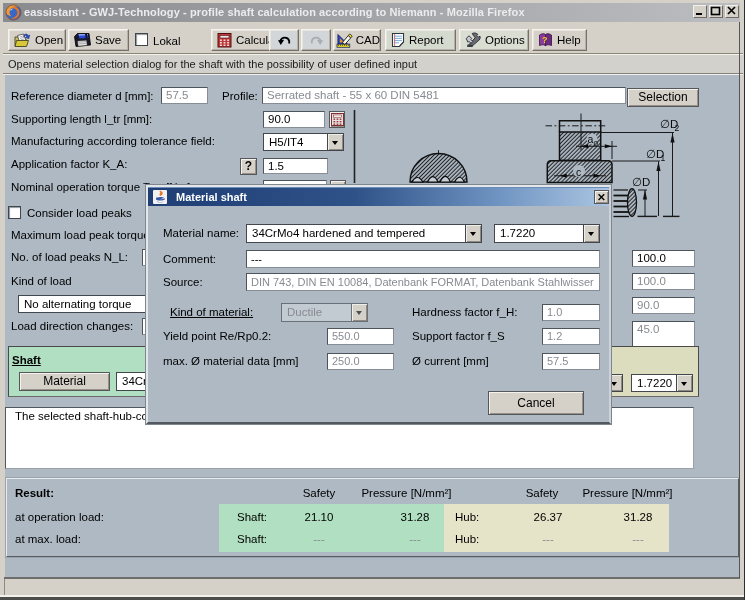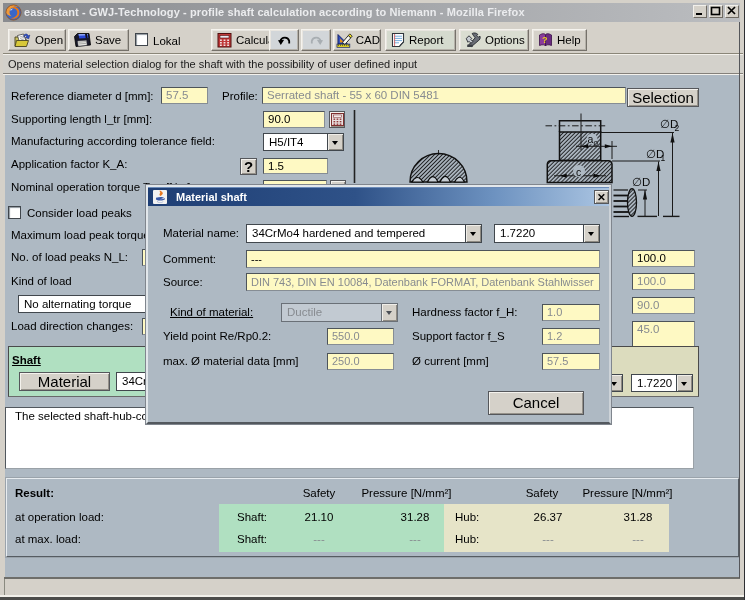--- a/index.html
+++ b/index.html
@@ -14,26 +14,26 @@
   z-index:5; }
 #toolbar { left:3px; top:22px; width:740px; height:32px; background:#d5d1c9; border-bottom:1px solid #8a8678; box-shadow:0 1px 0 #f3f1ec; }
 .tbtn { top:29px; height:22px; background:#d5d1c9; border:1px solid;
   border-color:#f5f3ee #75716a #75716a #f5f3ee; box-shadow:inset -1px -1px 0 #b5b1a9, inset 1px 1px 0 #e8e5df;
   color:#000; font-size:11.5px; display:flex; align-items:center; white-space:nowrap; }
 .tbtn svg { margin:0 3px 0 4px; }
 #hintbar { left:3px; top:55px; width:740px; height:19px; background:#d3d1cb; border-bottom:1px solid #84807a; box-shadow:0 1px 0 #f3f1ec; }
 #hinttext { left:8px; top:58px; color:#1c1c1c; font-size:11px; }
 #content { left:5px; top:75px; width:734px; height:502px; background:#aeb9c3; }
 .lbl { color:#000; font-size:11.5px; white-space:nowrap; }
-.inp { background:#fef9c3; border:1px solid #868d94; border-top-color:#4d545a; border-left-color:#4d545a;
+.inp { background:#ffffff; border:1px solid #868d94; border-top-color:#4d545a; border-left-color:#4d545a;
   font-size:11.5px; color:#000; padding:1px 3px 0 4px; line-height:13px; white-space:nowrap; overflow:hidden; }
 .dis { color:#878b90; }
 .btn { background:#d5d1c9; border:1px solid #55575b;
   box-shadow:inset 1px 1px 0 #f4f2ed, inset -1px -1px 0 #96928a;
-  color:#000; font-size:15px; text-align:center; }
+  color:#000; font-size:12px; text-align:center; }
 .combo { background:#fff; border:1px solid #41474d; }
 .cArr { position:absolute; right:0; top:0; bottom:0; width:16px; background:#d5d1c9; color:#000;
   border-left:1px solid #41474d; box-shadow:inset 1px 1px 0 #f0eee9, inset -1px -1px 0 #8e8a82; }
 .cArr:after { content:""; position:absolute; left:4px; top:6.5px; border:3.8px solid transparent; border-top:4.8px solid currentColor; }
 .cTxt { position:absolute; left:5px; top:2px; font-size:11.5px; white-space:nowrap; }
 .chk { width:13px; height:13px; background:#fff; border:1px solid #40464c; box-shadow:inset 1px 1px 1px #8f979e; }
 #dlg .inp { font-size:11px; }
 .rgreen { background:#b0e0c1; }
 .rbeige { background:#e6e4c8; }
 .ctr { text-align:center; }
@@ -357,21 +357,21 @@
       <span class="cArr"></span>
     </div>
 
   <div class="abs lbl" style="left:15px;top:66px;">Comment:</div>
   <div class="abs inp" style="left:98px;top:63px;width:354px;height:18px;line-height:14px;">---</div>
 
   <div class="abs lbl" style="left:15px;top:89px;">Source:</div>
   <div class="abs inp dis" style="left:98px;top:86px;width:354px;height:18px;line-height:14px;">DIN 743, DIN EN 10084, Datenbank FORMAT, Datenbank Stahlwisser</div>
 
   <div class="abs lbl" style="left:22px;top:119px;text-decoration:underline;">Kind of material:</div>
-  <div class="abs combo" style="left:133px;top:116px;width:117px;height:19px;background:#c2cad2;border-color:#6a7077;">
+  <div class="abs combo" style="left:133px;top:116px;width:87px;height:19px;background:#c2cad2;border-color:#6a7077;">
       <span class="cTxt dis" style="top:2px;">Ductile</span>
       <span class="cArr" style="border-left-color:#6a7077;color:#4a4f55;"></span>
     </div>
   <div class="abs lbl" style="left:264px;top:119px;">Hardness factor f_H:</div>
   <div class="abs inp dis" style="left:394px;top:117px;width:58px;height:17px;">1.0</div>
 
   <div class="abs lbl" style="left:15px;top:143px;">Yield point Re/Rp0.2:</div>
   <div class="abs inp dis" style="left:179px;top:141px;width:67px;height:17px;">550.0</div>
   <div class="abs lbl" style="left:264px;top:143px;">Support factor f_S</div>
   <div class="abs inp dis" style="left:394px;top:141px;width:58px;height:17px;">1.2</div>

